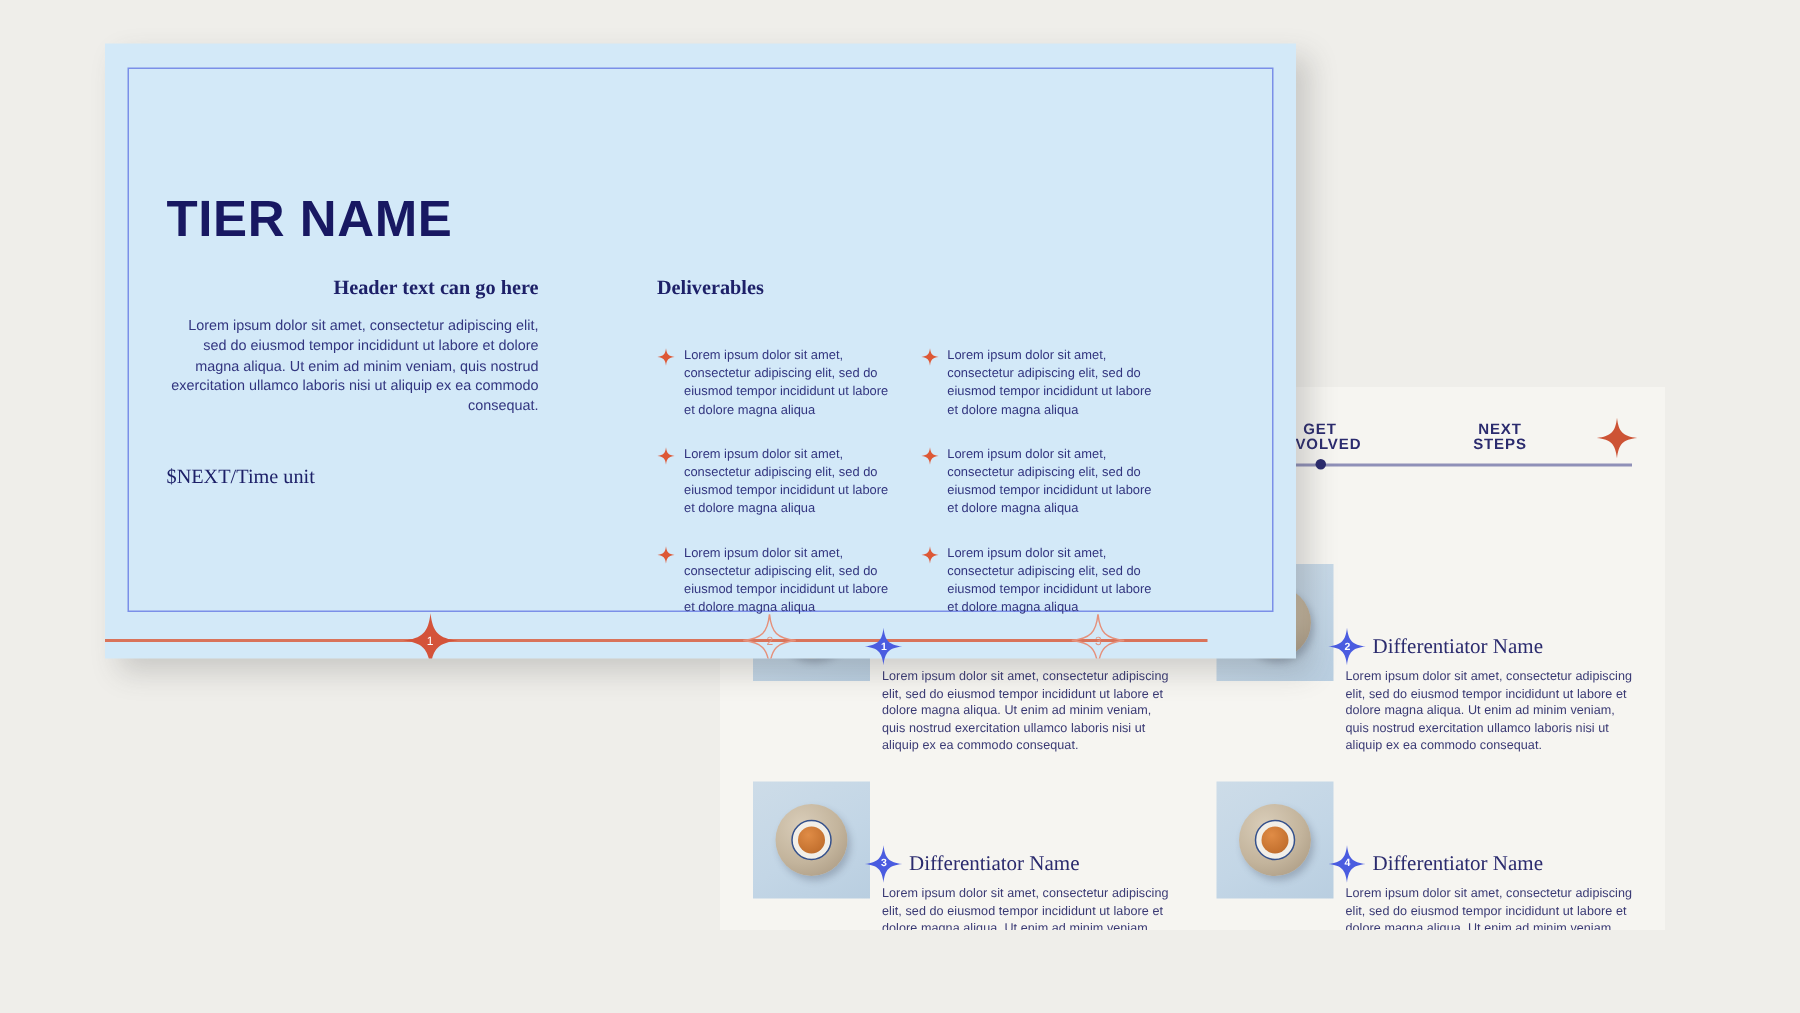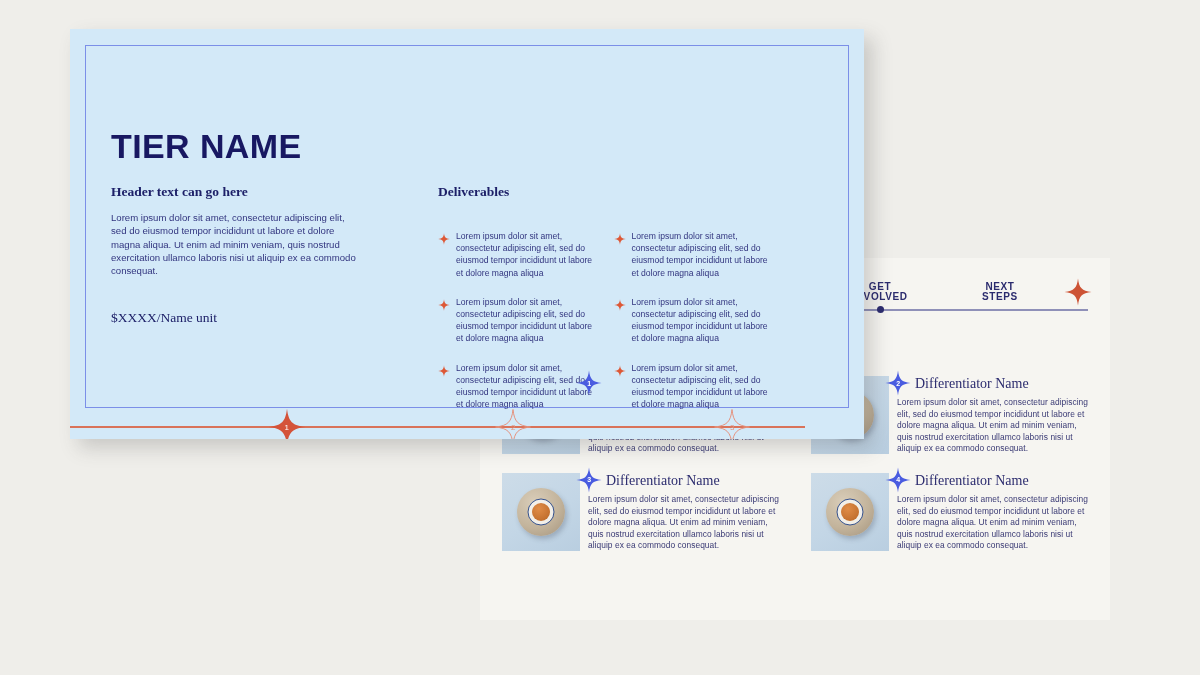--- a/index.html
+++ b/index.html
@@ -124,21 +124,21 @@
   }
   .cup-handle {
     position: absolute;
     left: 50%; top: 50%;
     transform: translate(6px,-3px);
     width: 13px; height: 6px;
     border-radius: 0 6px 6px 0;
     background: #35518c;
   }
 
-  .diff-body { flex: 1 1 auto; min-width: 0; position: relative; }
+  .diff-body { flex: 1 1 auto; min-width: 0; position: relative; margin-top: 48px; }
   .diff-badge {
     position: absolute;
     left: -12px; top: -6px;
     width: 26px; height: 26px;
     z-index: 3;
   }
   .diff-badge .badge-num {
     position: absolute;
     left: 0; top: 0;
     width: 26px; height: 26px;
@@ -184,20 +184,21 @@
     font-size: 34px;
     font-weight: bold;
     letter-spacing: .4px;
     color: #181862;
   }
 
   #left-col {
     position: absolute;
     left: 41px; top: 155px;
     width: 248px;
+    text-align: right;
   }
   #left-col .col-head {
     font-family: "Liberation Serif", serif;
     font-size: 13.5px;
     font-weight: bold;
     color: #1d2068;
     margin-bottom: 11px;
   }
   #left-col .col-body {
     font-size: 9.6px;
@@ -385,21 +386,21 @@
 
     <div id="front-border"></div>
 
     <div id="tier-name">TIER NAME</div>
 
     <div id="left-col">
       <div class="col-head">Header text can go here</div>
       <div class="col-body">Lorem ipsum dolor sit amet, consectetur adipiscing elit, sed do eiusmod tempor incididunt ut labore et dolore magna aliqua. Ut enim ad minim veniam, quis nostrud exercitation ullamco laboris nisi ut aliquip ex ea commodo consequat.</div>
     </div>
 
-    <div id="price">$XXXX/Name unit</div>
+    <div id="price">$NEXT/Time unit</div>
 
     <div id="deliv">
       <div class="deliv-head">Deliverables</div>
       <div id="deliv-grid">
 
         <div class="deliv-item">
           <span class="deliv-star">
             <svg viewBox="0 0 100 100" width="12" height="12">
                 <path d="M50 2 C54 36 64 46 98 50 C64 54 54 64 50 98 C46 64 36 54 2 50 C36 46 46 36 50 2 Z" fill="#dd5836"></path>
               </svg>

